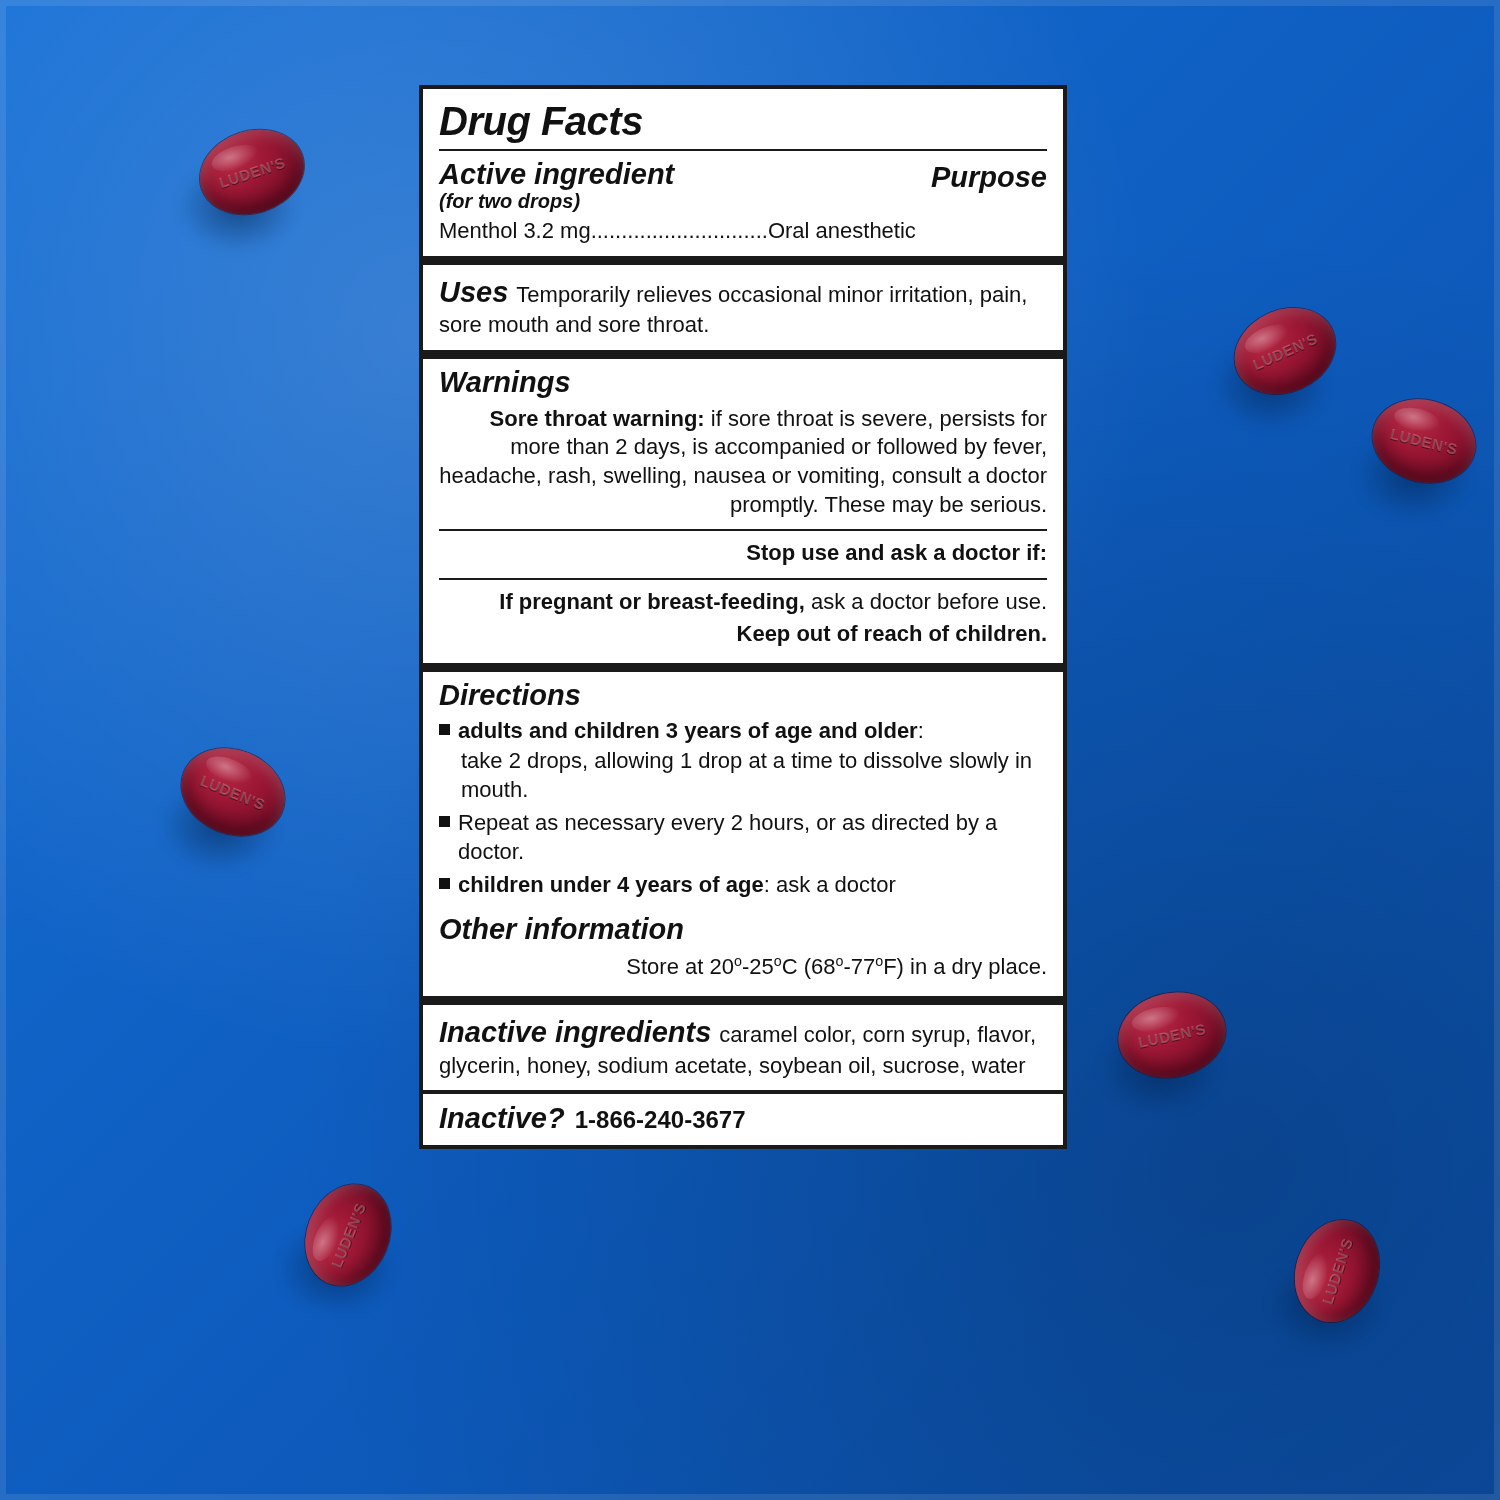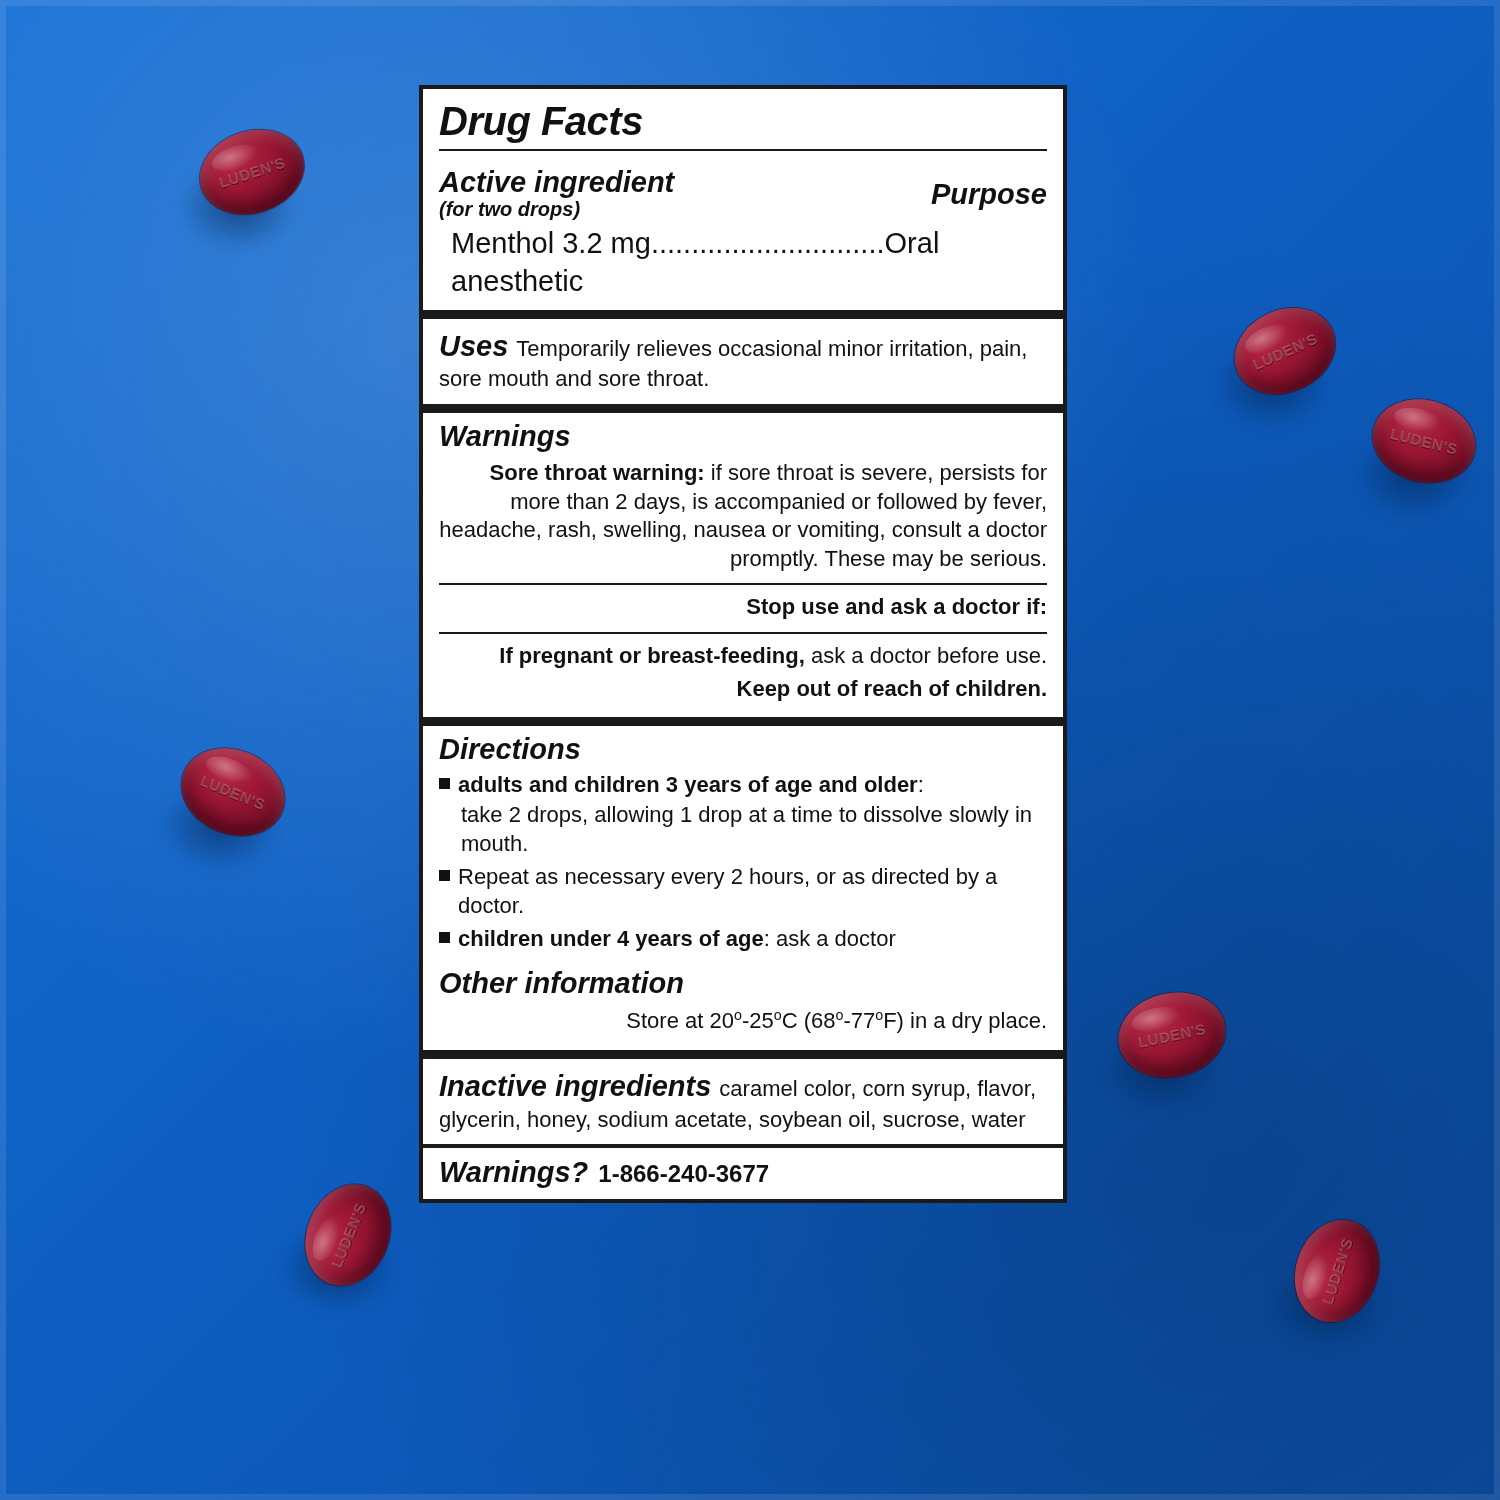--- a/index.html
+++ b/index.html
@@ -112,22 +112,22 @@
     font-size: 40px;
     font-weight: bold;
     font-style: italic;
     letter-spacing: -0.5px;
     padding: 12px 16px 6px 16px;
     line-height: 1.0;
   }
   .row-ai {
     display: flex;
     justify-content: space-between;
-    align-items: center;
-    padding-top: 16px;
+    align-items: flex-start;
+    padding-top: 8px;
   }
   .h-italic {
     font-size: 29px;
     font-weight: bold;
     font-style: italic;
     line-height: 1.05;
   }
   .sub-italic {
     font-size: 20px;
     font-weight: bold;
@@ -136,23 +136,23 @@
     margin-top: 1px;
   }
   .purpose {
     font-size: 29px;
     font-weight: bold;
     font-style: italic;
     white-space: nowrap;
     padding-top: 2px;
   }
   .body-line {
-    font-size: 29px;
+    font-size: 22px;
     line-height: 1.28;
-    margin: 5px 0 10px 12px;
+    margin: 5px 0 10px 0;
   }
   .uses-row {
     font-size: 22px;
     line-height: 1.3;
     padding: 9px 0 10px 0;
   }
   .uses-label {
     font-size: 29px;
     font-weight: bold;
     font-style: italic;
@@ -347,20 +347,20 @@
     <div class="block">
       <div class="uses-row">
         <span class="uses-label">Inactive ingredients</span><span>caramel color, corn syrup, flavor, glycerin, honey, sodium acetate, soybean oil, sucrose, water</span>
       </div>
     </div>
 
     <div class="hr-med"></div>
 
     <div class="block">
       <div class="questions">
-        <span class="q-label">Warnings?</span>
+        <span class="q-label">Inactive?</span>
         <span class="q-num">1-866-240-3677</span>
       </div>
     </div>
   </div>
 
   <div id="bg-edge"></div>
 </div>
 
 </body></html>

